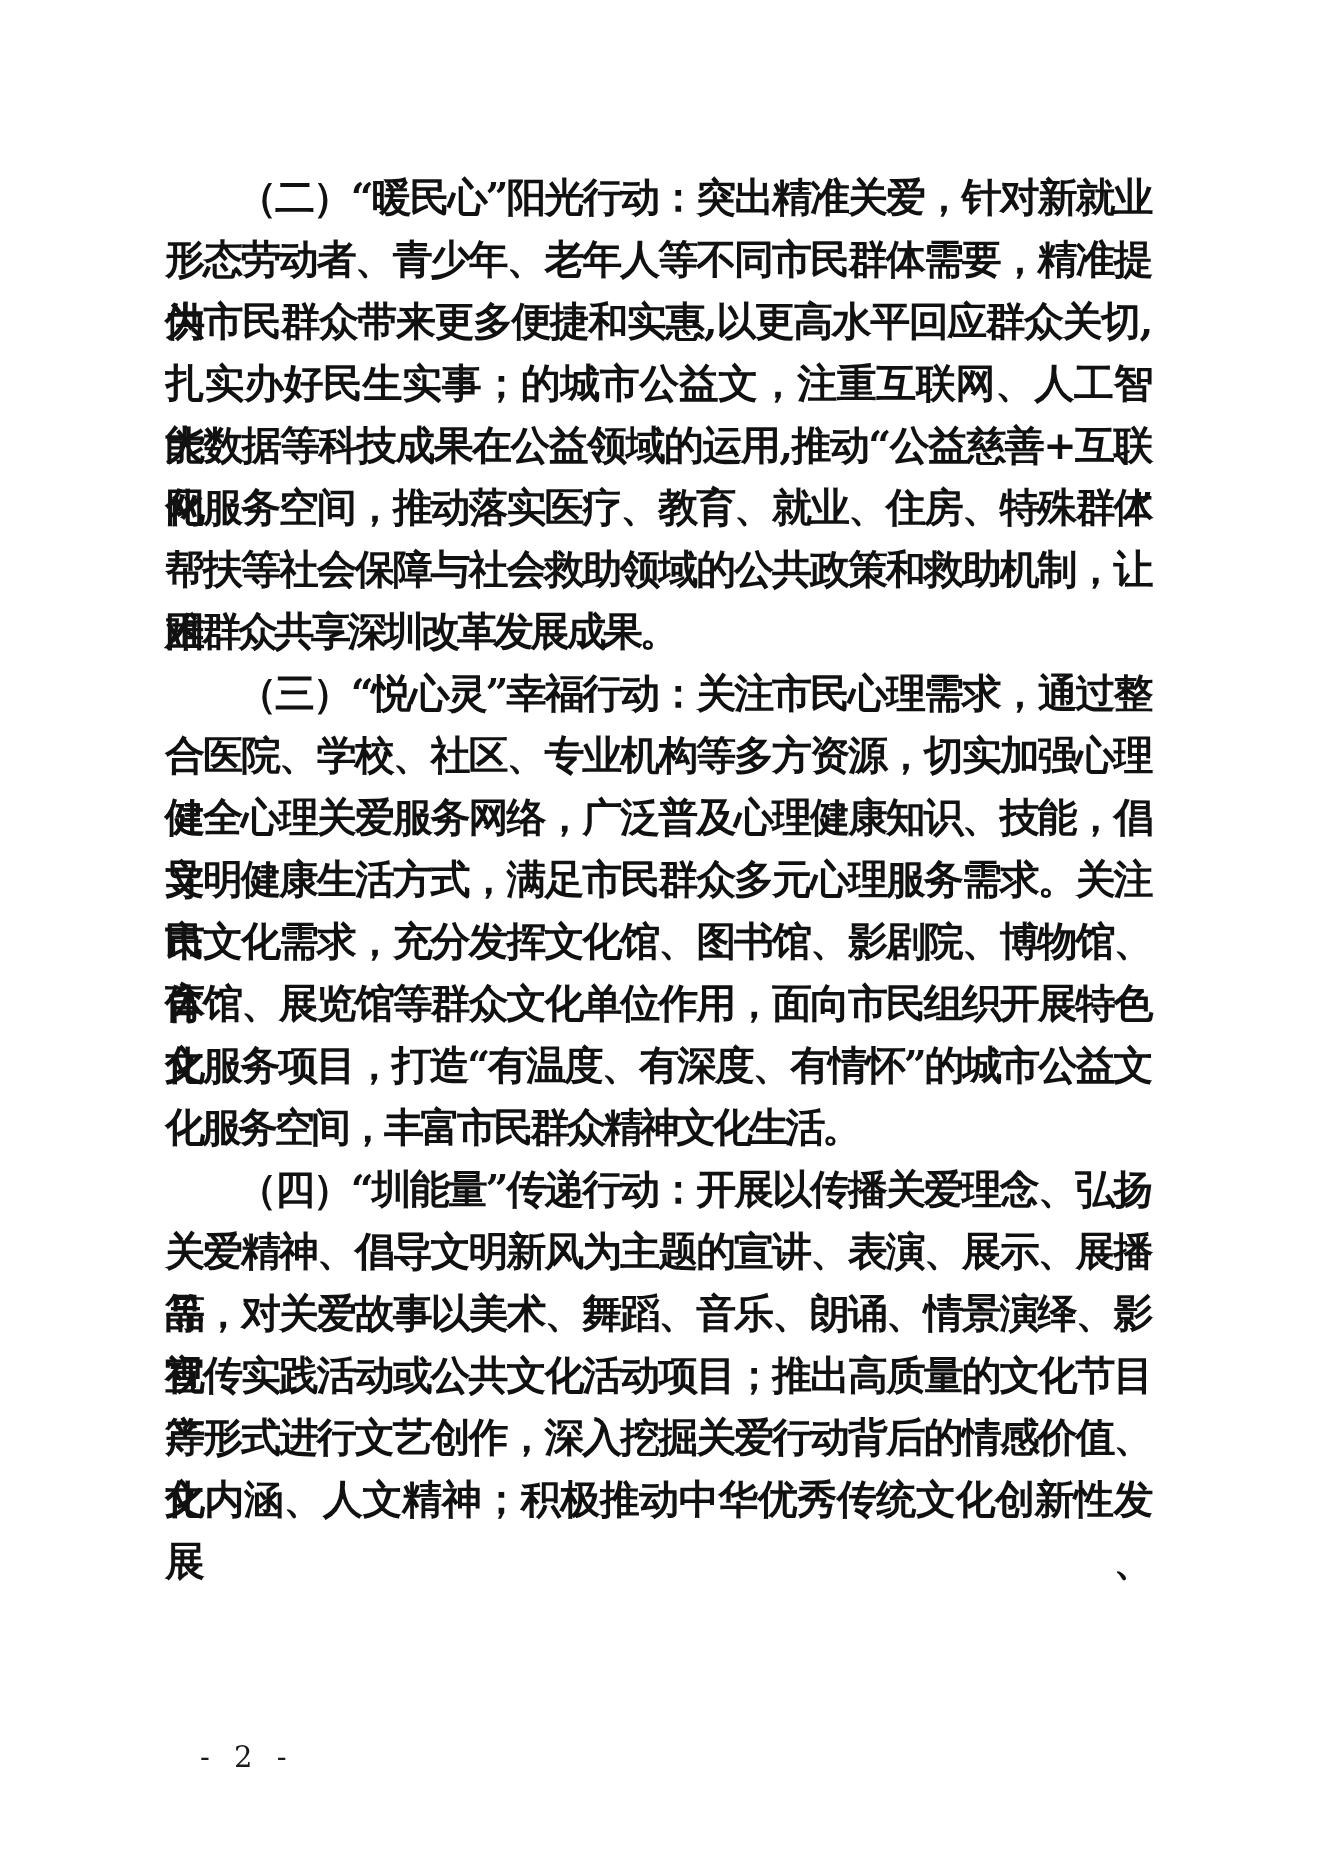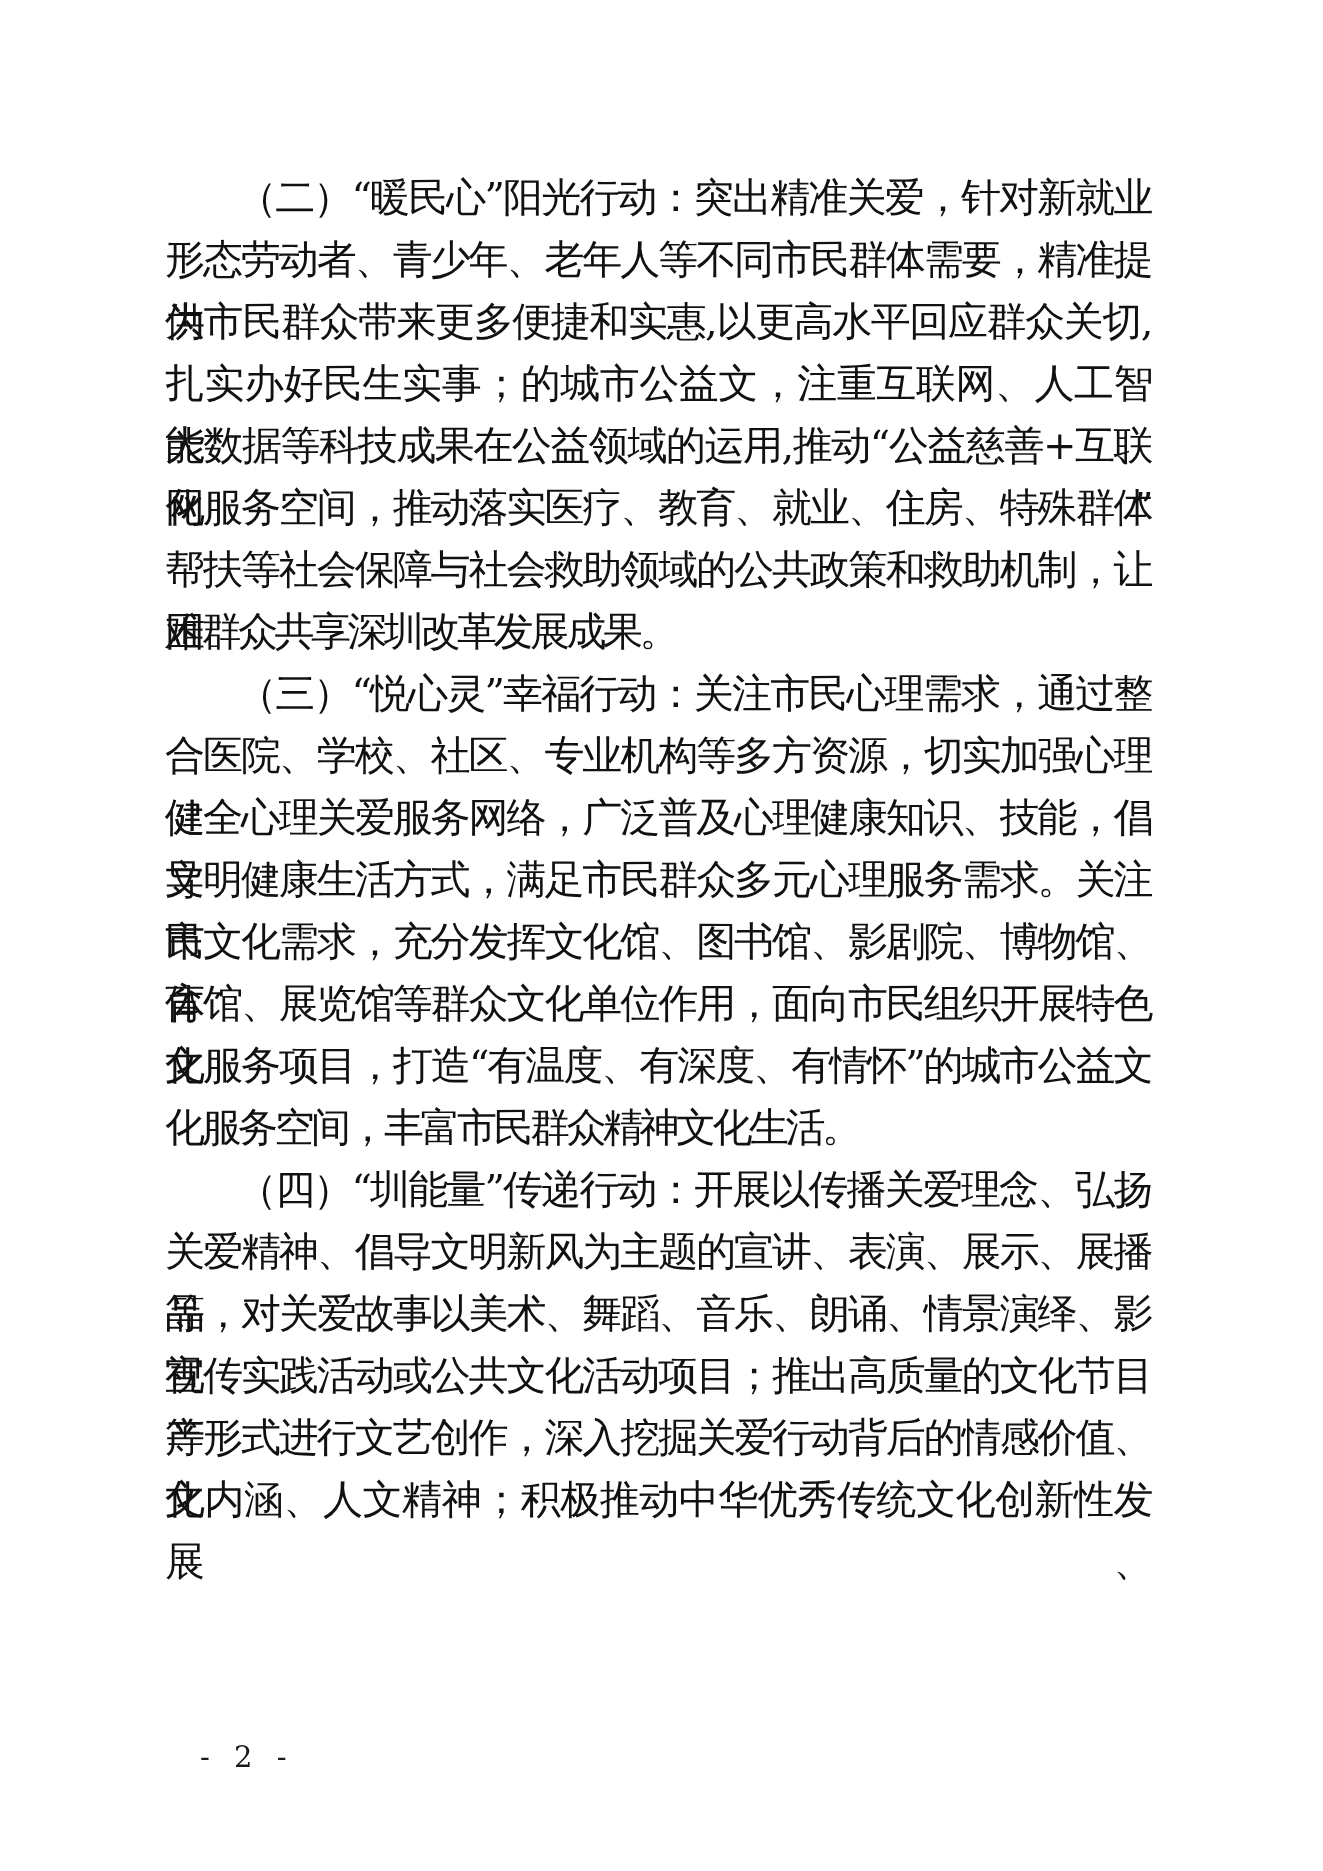--- a/index.html
+++ b/index.html
@@ -34,20 +34,21 @@
   }
   .line {
     height: 62px;
     line-height: 62px;
     font-size: 40px;
     letter-spacing: -3.5px;
     text-align: justify;
     text-align-last: justify;
     white-space: normal;
     overflow: visible;
+    font-weight: bold;
   }
   .line.first {
     text-indent: 72px;
   }
   .line.last {
     text-align: left;
     text-align-last: left;
   }
   .page-number {
     position: absolute;

